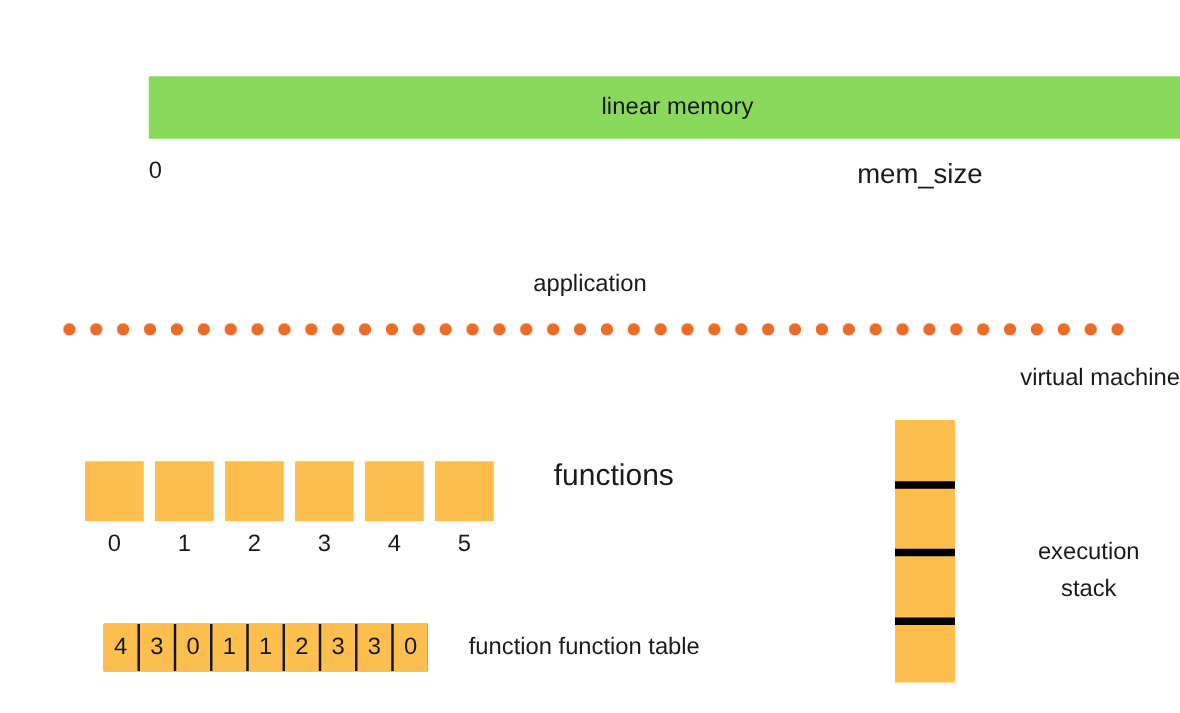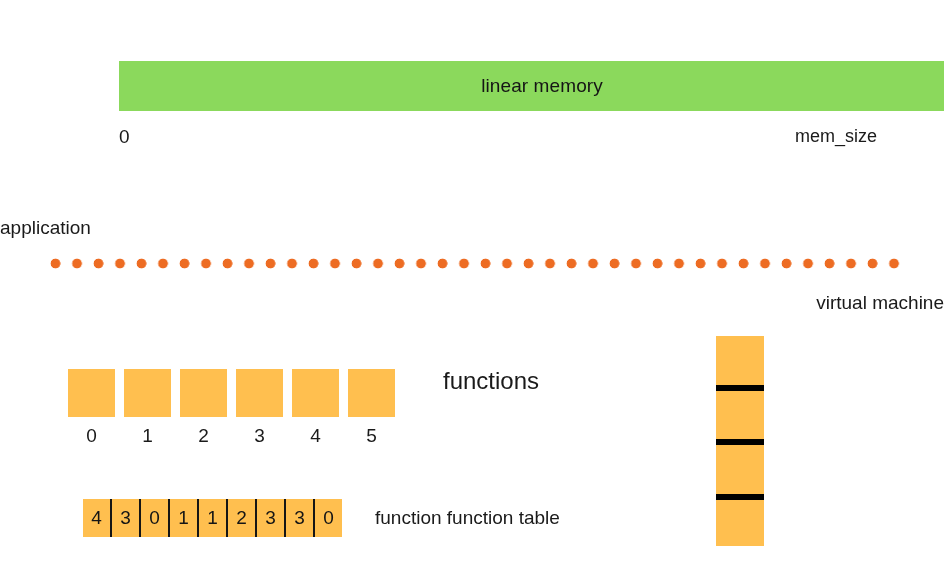--- a/index.html
+++ b/index.html
@@ -39,33 +39,34 @@
     letter-spacing: .1px;
   }
   #mem-start-label {
     position: absolute;
     left: 119px;
     top: 126px;
     font-size: 19px;
   }
   #mem-size-label {
     position: absolute;
-    left: 877px;
+    left: 786px;
     top: 126px;
     transform: translateX(-100%);
-    font-size: 18px;
+    font-size: 22px;
     white-space: nowrap;
   }
 
   
   #application-label {
     position: absolute;
     left: 0;
     right: 0;
     top: 217px;
+    text-align: center;
     font-size: 19px;
   }
   #boundary-dotted-line {
     position: absolute;
     left: 50px;
     top: 258px;
     width: 850px;
     height: 11px;
     background-image: radial-gradient(circle at 5.5px 5.5px, #ED6C23 4.6px, rgba(237,108,35,0) 5.2px);
     background-size: 21.5px 11px;
@@ -213,14 +214,18 @@
       <div class="table-cell">3</div>
       <div class="table-cell">0</div>
     </div>
   <div id="indirect-function-table-label">function function table</div>
 
   <div id="execution-stack">
       <div class="stack-divider" style="top: 49px;"></div>
       <div class="stack-divider" style="top: 103px;"></div>
       <div class="stack-divider" style="top: 158px;"></div>
     </div>
+  <div id="execution-stack-label">
+    <div>execution</div>
+    <div>stack</div>
+  </div>
 
 </div>
 
 </body></html>

